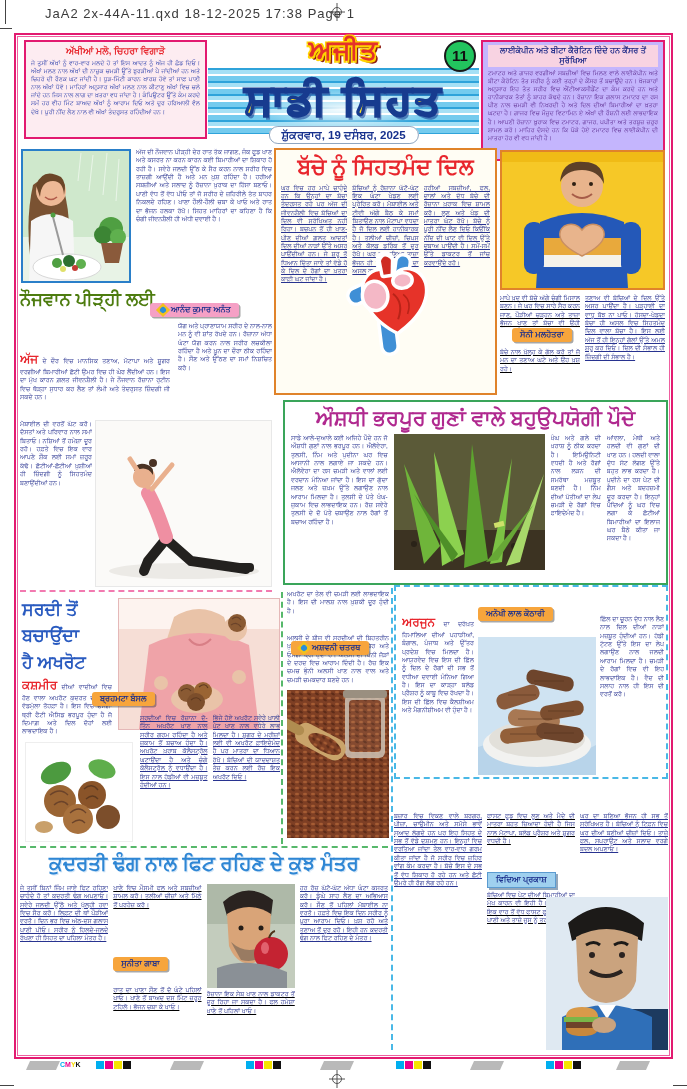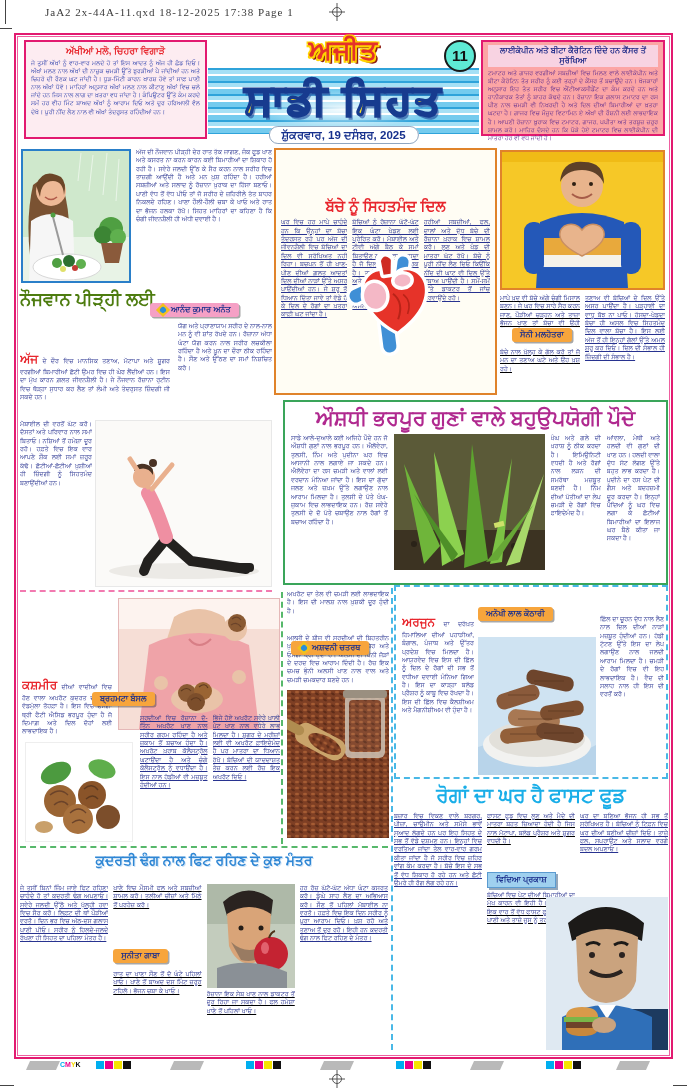--- a/index.html
+++ b/index.html
@@ -21,21 +21,21 @@
   
   .stripes{background:
      radial-gradient(ellipse 130px 26px at 50% 62%, rgba(255,255,255,.9), rgba(255,255,255,0) 72%),
      repeating-linear-gradient(180deg,#2fa3da 0 2px,#a6e0f5 2px 6px,#ffffff 6px 8px,#74cbee 8px 13px);}
   .brand{font-weight:bold;font-size:27px;color:#e4312b;letter-spacing:1px;
      text-shadow:-1.5px -1.5px 0 #ffd400,1.5px -1.5px 0 #ffd400,-1.5px 1.5px 0 #ffd400,1.5px 1.5px 0 #ffd400,3px 3px 0 #8d1d14;}
   .mast{font-weight:bold;font-size:42px;color:#ffe431;letter-spacing:2px;-webkit-text-stroke:2px #173b8f;
      text-shadow:2px 3px 0 rgba(23,59,143,.55);}
   .datebar{background:#fff;border:1.5px solid #8fa6c0;border-radius:10px;color:#16308d;
      font-weight:bold;font-size:11.5px;padding:2px 12px;white-space:nowrap;}
-  .pgcircle{background:#5eead4;border:2px solid #1a1a1a;border-radius:50%;width:28px;height:28px;
+  .pgcircle{background:#22c55e;border:2px solid #1a1a1a;border-radius:50%;width:28px;height:28px;
      line-height:27px;text-align:center;font-weight:bold;font-size:15px;color:#111;}
   
   .hl-red{color:#e8262d;font-weight:bold;text-align:center;}
   .hl-navy{color:#4d7c0f;font-weight:bold;}
   .hl-purple{color:#b0298f;font-weight:bold;text-align:center;}
   .hl-blue{color:#2a5bc0;font-weight:bold;}
   .hl-cyan{color:#19aee8;font-weight:bold;text-align:center;}
   .hl-sky{color:#2e86d4;font-weight:bold;text-align:center;text-shadow:1px 1px 0 #cfe4f7;}
   
   .pill{position:absolute;display:flex;align-items:center;gap:3px;padding:2px 8px;border-radius:3px;
@@ -53,21 +53,21 @@
   
   .dashV{border-left:2px dashed #49b8e6;}
   .dashVg{border-left:2px dashed #57b86b;}
   .dashH{border-top:2px dashed #f27ab0;}
   
   .arjunbox{border:2px dashed #49b8e6;box-sizing:border-box;}
   .yellowbar{background:#fdf3c8;}
   
   .chip{position:absolute;width:8px;height:8px;top:1061px;}
   .trap{position:absolute;top:1061px;width:30px;height:9px;background:#b9b9b9;transform:skewX(-24deg);}
-  .slug{font-family:Liberation Serif, serif;font-size:11px;color:#3a3a3a;letter-spacing:1px;}
+  .slug{font-family:Liberation Sans, sans-serif;font-size:13px;color:#3a3a3a;letter-spacing:1px;}
   .crop{position:absolute;background:#444;}
 </style>
 </head>
 <body>
 
 <div id="page">
 
   <div class="abs slug" style="left:45px;top:6px;">JaA2  2x-44A-11.qxd   18-12-2025   17:38   Page 1</div>
   <svg class="abs" style="left:329px;top:3px;" width="16" height="18">
     <circle cx="8" cy="9" r="4.5" fill="none" stroke="#555" stroke-width="1"></circle>
@@ -88,21 +88,21 @@
     <div class="abs stripes" style="left:-1px;top:31px;width:271px;height:66px;">
       <div class="mast" style="text-align:center;margin-top:8px;">ਸਾਡੀ ਸਿਹਤ</div>
     </div>
     <div class="abs brand" style="left:0;width:100%;text-align:center;top:-2px;">ਅਜੀਤ</div>
     <div class="abs" style="left:50%;transform:translateX(-50%);top:88px;">
       <span class="datebar">ਸ਼ੁੱਕਰਵਾਰ, 19 ਦਸੰਬਰ, 2025</span>
     </div>
   </div>
   <div class="abs pgcircle" style="left:444px;top:40px;">11</div>
 
-  <div class="abs hbox" style="left:481px;top:40px;width:184px;height:96px;background:#fca5a5;">
+  <div class="abs hbox" style="left:481px;top:40px;width:184px;height:121px;background:#c4b5fd;">
     <div class="t" style="font-size:8.2px;color:#232e8a;background:#f8d3e2;padding:1px 2px;">ਲਾਈਕੋਪੀਨ ਅਤੇ ਬੀਟਾ ਕੈਰੋਟਿਨ ਦਿੰਦੇ ਹਨ ਕੈਂਸਰ ਤੋਂ ਸੁਰੱਖਿਆ</div>
     <div class="p pv" style="font-size:6.1px;margin-top:2px;height:72px;">ਟਮਾਟਰ ਅਤੇ ਗਾਜਰ ਵਰਗੀਆਂ ਸਬਜ਼ੀਆਂ ਵਿਚ ਮਿਲਣ ਵਾਲੇ ਲਾਈਕੋਪੀਨ ਅਤੇ ਬੀਟਾ ਕੈਰੋਟਿਨ ਤੱਤ ਸਰੀਰ ਨੂੰ ਕਈ ਤਰ੍ਹਾਂ ਦੇ ਕੈਂਸਰ ਤੋਂ ਬਚਾਉਂਦੇ ਹਨ। ਖੋਜਕਾਰਾਂ ਅਨੁਸਾਰ ਇਹ ਤੱਤ ਸਰੀਰ ਵਿਚ ਐਂਟੀਆਕਸੀਡੈਂਟ ਦਾ ਕੰਮ ਕਰਦੇ ਹਨ ਅਤੇ ਹਾਨੀਕਾਰਕ ਤੱਤਾਂ ਨੂੰ ਬਾਹਰ ਕੱਢਦੇ ਹਨ। ਰੋਜ਼ਾਨਾ ਇਕ ਗਲਾਸ ਟਮਾਟਰ ਦਾ ਰਸ ਪੀਣ ਨਾਲ ਚਮੜੀ ਵੀ ਨਿਖਰਦੀ ਹੈ ਅਤੇ ਦਿਲ ਦੀਆਂ ਬਿਮਾਰੀਆਂ ਦਾ ਖ਼ਤਰਾ ਘਟਦਾ ਹੈ। ਗਾਜਰ ਵਿਚ ਮੌਜੂਦ ਵਿਟਾਮਿਨ ਏ ਅੱਖਾਂ ਦੀ ਰੌਸ਼ਨੀ ਲਈ ਲਾਭਦਾਇਕ ਹੈ। ਆਪਣੀ ਰੋਜ਼ਾਨਾ ਖ਼ੁਰਾਕ ਵਿਚ ਟਮਾਟਰ, ਗਾਜਰ, ਪਪੀਤਾ ਅਤੇ ਤਰਬੂਜ਼ ਜ਼ਰੂਰ ਸ਼ਾਮਲ ਕਰੋ। ਮਾਹਿਰ ਦੱਸਦੇ ਹਨ ਕਿ ਪੱਕੇ ਹੋਏ ਟਮਾਟਰ ਵਿਚ ਲਾਈਕੋਪੀਨ ਦੀ ਮਾਤਰਾ ਹੋਰ ਵੀ ਵਧ ਜਾਂਦੀ ਹੈ।</div>
   </div>
 
   <div class="abs ph bd-blue" style="left:21px;top:149px;width:110px;height:134px;">
     <svg width="106" height="130" viewBox="0 0 106 130">
       <rect width="106" height="130" fill="#e8f3e6"></rect>
       <rect width="106" height="86" fill="#cfe8cc"></rect>
       <g stroke="#ffffff" stroke-opacity="0.55" stroke-width="1">
         <line x1="70" y1="4" x2="66" y2="40"></line>
@@ -126,21 +126,21 @@
         <circle cx="52" cy="117" r="3" fill="#c43c35"></circle>
         <circle cx="40" cy="118" r="3" fill="#e0e06a"></circle>
       <line x1="30" y1="66" x2="40" y2="104" stroke="#9a9a9a" stroke-width="2"></line>
       <circle cx="30" cy="64" r="2.5" fill="#4f9f42"></circle>
     </svg>
   </div>
 
   <div class="abs p" style="left:136px;top:148px;width:136px;height:136px;">ਅੱਜ ਦੀ ਨੌਜਵਾਨ ਪੀੜ੍ਹੀ ਦੇਰ ਰਾਤ ਤੱਕ ਜਾਗਣ, ਜੰਕ ਫੂਡ ਖਾਣ ਅਤੇ ਕਸਰਤ ਨਾ ਕਰਨ ਕਾਰਨ ਕਈ ਬਿਮਾਰੀਆਂ ਦਾ ਸ਼ਿਕਾਰ ਹੋ ਰਹੀ ਹੈ। ਸਵੇਰੇ ਜਲਦੀ ਉੱਠ ਕੇ ਸੈਰ ਕਰਨ ਨਾਲ ਸਰੀਰ ਵਿਚ ਤਾਜ਼ਗੀ ਆਉਂਦੀ ਹੈ ਅਤੇ ਮਨ ਖ਼ੁਸ਼ ਰਹਿੰਦਾ ਹੈ। ਹਰੀਆਂ ਸਬਜ਼ੀਆਂ ਅਤੇ ਸਲਾਦ ਨੂੰ ਰੋਜ਼ਾਨਾ ਖ਼ੁਰਾਕ ਦਾ ਹਿੱਸਾ ਬਣਾਓ। ਪਾਣੀ ਵੱਧ ਤੋਂ ਵੱਧ ਪੀਓ ਤਾਂ ਜੋ ਸਰੀਰ ਦੇ ਜ਼ਹਿਰੀਲੇ ਤੱਤ ਬਾਹਰ ਨਿਕਲਦੇ ਰਹਿਣ। ਖਾਣਾ ਹੌਲੀ-ਹੌਲੀ ਚਬਾ ਕੇ ਖਾਓ ਅਤੇ ਰਾਤ ਦਾ ਭੋਜਨ ਹਲਕਾ ਰੱਖੋ। ਸਿਹਤ ਮਾਹਿਰਾਂ ਦਾ ਕਹਿਣਾ ਹੈ ਕਿ ਚੰਗੀ ਜੀਵਨਸ਼ੈਲੀ ਹੀ ਅੱਧੀ ਦਵਾਈ ਹੈ।</div>
 
   <div class="abs" style="left:274px;top:148px;width:223px;height:247px;border:2px solid #e0832a;background:#fffdf4;box-sizing:border-box;padding:4px 5px;">
-    <div class="hl-red" style="font-size:15px;line-height:1.16;margin-top:43px;">ਬੱਚੇ ਨੂੰ ਸਿਹਤਮੰਦ ਦਿਲ</div>
+    <div class="hl-red" style="font-size:22px;line-height:1.16;">ਬੱਚੇ ਨੂੰ ਸਿਹਤਮੰਦ ਦਿਲ</div>
     <div class="cols" style="margin-top:4px;height:178px;">
       <div class="col p">ਘਰ ਵਿਚ ਹਰ ਮਾਪੇ ਚਾਹੁੰਦੇ ਹਨ ਕਿ ਉਨ੍ਹਾਂ ਦਾ ਬੱਚਾ ਤੰਦਰੁਸਤ ਰਹੇ ਪਰ ਅੱਜ ਦੀ ਜੀਵਨਸ਼ੈਲੀ ਵਿਚ ਬੱਚਿਆਂ ਦਾ ਦਿਲ ਵੀ ਸੁਰੱਖਿਅਤ ਨਹੀਂ ਰਿਹਾ। ਬਚਪਨ ਤੋਂ ਹੀ ਖਾਣ-ਪੀਣ ਦੀਆਂ ਗ਼ਲਤ ਆਦਤਾਂ ਦਿਲ ਦੀਆਂ ਨਾੜਾਂ ਉੱਤੇ ਅਸਰ ਪਾਉਂਦੀਆਂ ਹਨ। ਜੇ ਸ਼ੁਰੂ ਤੋਂ ਧਿਆਨ ਦਿੱਤਾ ਜਾਵੇ ਤਾਂ ਵੱਡੇ ਹੋ ਕੇ ਦਿਲ ਦੇ ਰੋਗਾਂ ਦਾ ਖ਼ਤਰਾ ਕਾਫ਼ੀ ਘਟ ਜਾਂਦਾ ਹੈ।</div>
       <div class="col p">ਬੱਚਿਆਂ ਨੂੰ ਰੋਜ਼ਾਨਾ ਘੱਟੋ-ਘੱਟ ਇਕ ਘੰਟਾ ਖੇਡਣ ਲਈ ਪ੍ਰੇਰਿਤ ਕਰੋ। ਮੋਬਾਈਲ ਅਤੇ ਟੀਵੀ ਅੱਗੇ ਬੈਠ ਕੇ ਸਮਾਂ ਬਿਤਾਉਣ ਨਾਲ ਮੋਟਾਪਾ ਵਧਦਾ ਹੈ ਜੋ ਦਿਲ ਲਈ ਹਾਨੀਕਾਰਕ ਹੈ। ਤਲੀਆਂ ਚੀਜ਼ਾਂ, ਚਿਪਸ ਅਤੇ ਕੋਲਡ ਡਰਿੰਕ ਤੋਂ ਦੂਰ ਰੱਖੋ। ਘਰ ਦਾ ਬਣਿਆ ਤਾਜ਼ਾ ਭੋਜਨ ਹੀ ਬੱਚੇ ਦੀ ਸਿਹਤ ਦਾ ਅਸਲ ਰਾਜ਼ ਹੈ।</div>
       <div class="col p">ਹਰੀਆਂ ਸਬਜ਼ੀਆਂ, ਫਲ, ਦਾਲਾਂ ਅਤੇ ਦੁੱਧ ਬੱਚੇ ਦੀ ਰੋਜ਼ਾਨਾ ਖ਼ੁਰਾਕ ਵਿਚ ਸ਼ਾਮਲ ਕਰੋ। ਲੂਣ ਅਤੇ ਖੰਡ ਦੀ ਮਾਤਰਾ ਘੱਟ ਰੱਖੋ। ਬੱਚੇ ਨੂੰ ਪੂਰੀ ਨੀਂਦ ਲੈਣ ਦਿਓ ਕਿਉਂਕਿ ਨੀਂਦ ਦੀ ਘਾਟ ਵੀ ਦਿਲ ਉੱਤੇ ਦਬਾਅ ਪਾਉਂਦੀ ਹੈ। ਸਮੇਂ-ਸਮੇਂ ਉੱਤੇ ਡਾਕਟਰ ਤੋਂ ਜਾਂਚ ਕਰਵਾਉਂਦੇ ਰਹੋ।</div>
     </div>
 
     <svg class="abs" style="left:66px;top:96px;transform:rotate(-7deg);" width="98" height="112" viewBox="0 0 98 112">
       <g stroke="#ffffff" stroke-width="7" stroke-linejoin="round" paint-order="stroke">
         <rect x="8" y="36" width="34" height="13" rx="6" fill="#3f8fd6" transform="rotate(-18 25 42)"></rect>
         <rect x="42" y="8" width="12" height="34" rx="6" fill="#3f8fd6"></rect>
@@ -238,20 +238,25 @@
           </g>
           <rect x="100" y="88" width="10" height="5" fill="#cfe06a" transform="rotate(-14 105 90)"></rect>
         </svg>
       </div>
       <div class="p" style="width:52px;">ਖੰਘ ਅਤੇ ਗਲੇ ਦੀ ਖ਼ਰਾਸ਼ ਨੂੰ ਠੀਕ ਕਰਦਾ ਹੈ। ਇਮਿਊਨਿਟੀ ਵਧਦੀ ਹੈ ਅਤੇ ਰੋਗਾਂ ਨਾਲ ਲੜਨ ਦੀ ਸਮਰੱਥਾ ਮਜ਼ਬੂਤ ਬਣਦੀ ਹੈ। ਨਿੰਮ ਦੀਆਂ ਪੱਤੀਆਂ ਦਾ ਲੇਪ ਚਮੜੀ ਦੇ ਰੋਗਾਂ ਵਿਚ ਫ਼ਾਇਦੇਮੰਦ ਹੈ।</div>
       <div class="p" style="width:55px;">ਆਂਵਲਾ, ਮੇਥੀ ਅਤੇ ਹਲਦੀ ਵੀ ਗੁਣਾਂ ਦੀ ਖਾਣ ਹਨ। ਹਲਦੀ ਵਾਲਾ ਦੁੱਧ ਸੱਟ ਲੱਗਣ ਉੱਤੇ ਬਹੁਤ ਲਾਭ ਕਰਦਾ ਹੈ। ਪੁਦੀਨੇ ਦਾ ਰਸ ਪੇਟ ਦੀ ਗੈਸ ਅਤੇ ਬਦਹਜ਼ਮੀ ਦੂਰ ਕਰਦਾ ਹੈ। ਇਨ੍ਹਾਂ ਪੌਦਿਆਂ ਨੂੰ ਘਰ ਵਿਚ ਲਗਾ ਕੇ ਛੋਟੀਆਂ ਬਿਮਾਰੀਆਂ ਦਾ ਇਲਾਜ ਘਰ ਬੈਠੇ ਕੀਤਾ ਜਾ ਸਕਦਾ ਹੈ।</div>
     </div>
   </div>
 
   <div class="abs dashH" style="left:20px;top:590px;width:252px;"></div>
+  <div class="abs hl-blue" style="left:22px;top:596px;width:92px;font-size:17.5px;line-height:1.5;">
+    <div>ਸਰਦੀ ਤੋਂ</div>
+    <div>ਬਚਾਉਂਦਾ</div>
+    <div>ਹੈ ਅਖਰੋਟ</div>
+  </div>
   <div class="abs ph bd-pink" style="left:118px;top:598px;width:162px;height:132px;">
     <svg width="160" height="130" viewBox="0 0 160 130">
       <rect width="160" height="130" fill="#f6ded6"></rect>
       <rect width="160" height="30" fill="#fdf3ef"></rect>
       <path d="M55,18 Q80,2 105,18 L112,40 L48,40 Z" fill="#e9c3a8"></path>
       <path d="M30,46 Q80,22 130,46 L140,130 L20,130 Z" fill="#efa3a8"></path>
       <path d="M70,40 Q80,52 92,40" fill="none" stroke="#d87f86" stroke-width="2"></path>
       <circle cx="116" cy="30" r="12" fill="#e9c3a8"></circle>
       <circle cx="118" cy="24" r="9" fill="#8a5a33"></circle>
       <path d="M113,20 q5,-4 9,1 M112,26 q6,-4 10,2" stroke="#6b432a" stroke-width="1.2" fill="none"></path>
@@ -342,21 +347,20 @@
           <rect x="62" y="66" width="44" height="15" rx="7" fill="#7c4e2f" transform="rotate(-10 84 74)"></rect>
           <rect x="22" y="90" width="46" height="15" rx="7" fill="#93603a" transform="rotate(-6 45 97)"></rect>
           <rect x="58" y="88" width="48" height="16" rx="8" fill="#6e452c" transform="rotate(8 82 96)"></rect>
           <path d="M30,58 h28 M56,44 h30 M40,82 h34 M70,74 h26 M32,97 h28 M66,96 h30" stroke="#4e2f1a" stroke-width="1" opacity="0.5"></path>
         </g>
       </svg>
     </div>
   </div>
 
   <div class="abs dashV" style="left:391px;top:588px;height:462px;"></div>
-  <div class="abs hl-cyan" style="left:394px;top:784px;width:274px;font-size:20px;">ਰੋਗਾਂ ਦਾ ਘਰ ਹੈ ਫਾਸਟ ਫੂਡ</div>
   <div class="abs cols" style="left:394px;top:812px;width:274px;height:238px;">
     <div class="col p">ਬਜ਼ਾਰ ਵਿਚ ਵਿਕਣ ਵਾਲੇ ਬਰਗਰ, ਪੀਜ਼ਾ, ਚਾਊਮੀਨ ਅਤੇ ਸਮੋਸੇ ਭਾਵੇਂ ਸੁਆਦ ਲੱਗਦੇ ਹਨ ਪਰ ਇਹ ਸਿਹਤ ਦੇ ਸਭ ਤੋਂ ਵੱਡੇ ਦੁਸ਼ਮਣ ਹਨ। ਇਨ੍ਹਾਂ ਵਿਚ ਵਰਤਿਆ ਜਾਂਦਾ ਤੇਲ ਵਾਰ-ਵਾਰ ਗਰਮ ਕੀਤਾ ਜਾਂਦਾ ਹੈ ਜੋ ਸਰੀਰ ਵਿਚ ਜ਼ਹਿਰ ਵਾਂਗ ਕੰਮ ਕਰਦਾ ਹੈ। ਬੱਚੇ ਇਸ ਦੇ ਸਭ ਤੋਂ ਵੱਧ ਸ਼ਿਕਾਰ ਹੋ ਰਹੇ ਹਨ ਅਤੇ ਛੋਟੀ ਉਮਰੇ ਹੀ ਰੋਗ ਲੱਗ ਰਹੇ ਹਨ।</div>
     <div class="col">
       <div class="p" style="height:56px;">ਫਾਸਟ ਫੂਡ ਵਿਚ ਲੂਣ ਅਤੇ ਮੈਦੇ ਦੀ ਮਾਤਰਾ ਬਹੁਤ ਜ਼ਿਆਦਾ ਹੁੰਦੀ ਹੈ ਜਿਸ ਨਾਲ ਮੋਟਾਪਾ, ਬਲੱਡ ਪ੍ਰੈਸ਼ਰ ਅਤੇ ਸ਼ੂਗਰ ਵਧਦੀ ਹੈ।</div>
       <span class="pill pB" style="position:static;display:inline-flex;margin:3px 0;">
         <span>ਵਿਦਿਆ ਪ੍ਰਕਾਸ਼</span>
       </span>
       <div class="p" style="height:140px;">ਬੱਚਿਆਂ ਵਿਚ ਪੇਟ ਦੀਆਂ ਬਿਮਾਰੀਆਂ ਦਾ ਮੁੱਖ ਕਾਰਨ ਵੀ ਇਹੀ ਹੈ। ਹਫ਼ਤੇ ਵਿਚ ਇਕ ਵਾਰ ਤੋਂ ਵੱਧ ਫਾਸਟ ਫੂਡ ਨਾ ਖਾਓ। ਪਾਣੀ ਅਤੇ ਤਾਜ਼ੇ ਜੂਸ ਨੂੰ ਤਰਜੀਹ ਦਿਓ।</div>
     </div>
     <div class="col p" style="max-height:80px;">ਘਰ ਦਾ ਬਣਿਆ ਭੋਜਨ ਹੀ ਸਭ ਤੋਂ ਸੁਰੱਖਿਅਤ ਹੈ। ਬੱਚਿਆਂ ਨੂੰ ਟਿਫ਼ਨ ਵਿਚ ਘਰ ਦੀਆਂ ਬਣੀਆਂ ਚੀਜ਼ਾਂ ਦਿਓ। ਤਾਜ਼ੇ ਫਲ, ਸਪਰਾਊਟ ਅਤੇ ਸਲਾਦ ਵਰਗੇ ਬਦਲ ਅਪਣਾਓ।</div>
@@ -377,26 +381,26 @@
         <path d="M2,12 Q2,2 18,2 Q34,2 34,12 Z" fill="#d89a4a"></path>
         <rect x="0" y="12" width="36" height="5" fill="#7ab648"></rect>
         <rect x="2" y="17" width="32" height="6" fill="#6e432a"></rect>
         <path d="M2,23 Q2,31 18,31 Q34,31 34,23 Z" fill="#c9883c"></path>
       </g>
       <ellipse cx="58" cy="128" rx="12" ry="8" fill="#caa37e"></ellipse>
     </svg>
   </div>
 
   <div class="abs" style="left:20px;top:846px;width:368px;border-top:2px dashed #57b86b;"></div>
-  <div class="abs hl-sky" style="left:20px;top:852px;width:368px;font-size:14px;">ਕੁਦਰਤੀ ਢੰਗ ਨਾਲ ਫਿਟ ਰਹਿਣ ਦੇ ਕੁਝ ਮੰਤਰ</div>
+  <div class="abs hl-sky" style="left:20px;top:852px;width:368px;font-size:20px;">ਕੁਦਰਤੀ ਢੰਗ ਨਾਲ ਫਿਟ ਰਹਿਣ ਦੇ ਕੁਝ ਮੰਤਰ</div>
   <div class="abs cols" style="left:20px;top:884px;width:368px;height:166px;">
     <div class="col p">ਜੇ ਤੁਸੀਂ ਬਿਨਾਂ ਜਿੰਮ ਜਾਏ ਫਿਟ ਰਹਿਣਾ ਚਾਹੁੰਦੇ ਹੋ ਤਾਂ ਕੁਦਰਤੀ ਢੰਗ ਅਪਣਾਓ। ਸਵੇਰੇ ਜਲਦੀ ਉੱਠੋ ਅਤੇ ਖੁੱਲ੍ਹੀ ਹਵਾ ਵਿਚ ਸੈਰ ਕਰੋ। ਲਿਫ਼ਟ ਦੀ ਥਾਂ ਪੌੜੀਆਂ ਵਰਤੋ। ਦਿਨ ਭਰ ਵਿਚ ਅੱਠ-ਦਸ ਗਲਾਸ ਪਾਣੀ ਪੀਓ। ਸਰੀਰ ਨੂੰ ਹਿਲਦੇ-ਜੁਲਦੇ ਰੱਖਣਾ ਹੀ ਸਿਹਤ ਦਾ ਪਹਿਲਾ ਮੰਤਰ ਹੈ।</div>
     <div class="col">
       <div class="p" style="height:58px;">ਖਾਣੇ ਵਿਚ ਮੌਸਮੀ ਫਲ ਅਤੇ ਸਬਜ਼ੀਆਂ ਸ਼ਾਮਲ ਕਰੋ। ਤਲੀਆਂ ਚੀਜ਼ਾਂ ਅਤੇ ਮਿੱਠੇ ਤੋਂ ਪਰਹੇਜ਼ ਕਰੋ।</div>
-      <span class="pill pO" style="position:static;display:inline-flex;margin:7px 0;text-align:center;">
+      <span class="pill pO" style="position:static;display:inline-flex;margin:15px 0;text-align:center;">
         <span>ਸੁਨੀਤਾ ਗਾਬਾ</span>
       </span>
       <div class="p" style="height:76px;">ਰਾਤ ਦਾ ਖਾਣਾ ਸੌਣ ਤੋਂ ਦੋ ਘੰਟੇ ਪਹਿਲਾਂ ਖਾਓ। ਖਾਣੇ ਤੋਂ ਬਾਅਦ ਦਸ ਮਿੰਟ ਜ਼ਰੂਰ ਟਹਿਲੋ। ਭੋਜਨ ਚਬਾ ਕੇ ਖਾਓ।</div>
     </div>
     <div class="col">
       <div class="ph" style="width:90px;height:104px;">
         <svg width="90" height="104" viewBox="0 0 90 104">
           <rect width="90" height="104" fill="#c3ccbd"></rect>
           <rect width="90" height="40" fill="#aeb9a8"></rect>
           <path d="M16,18 Q40,-4 66,16 L64,32 Q40,20 20,32 Z" fill="#2a2320"></path>

